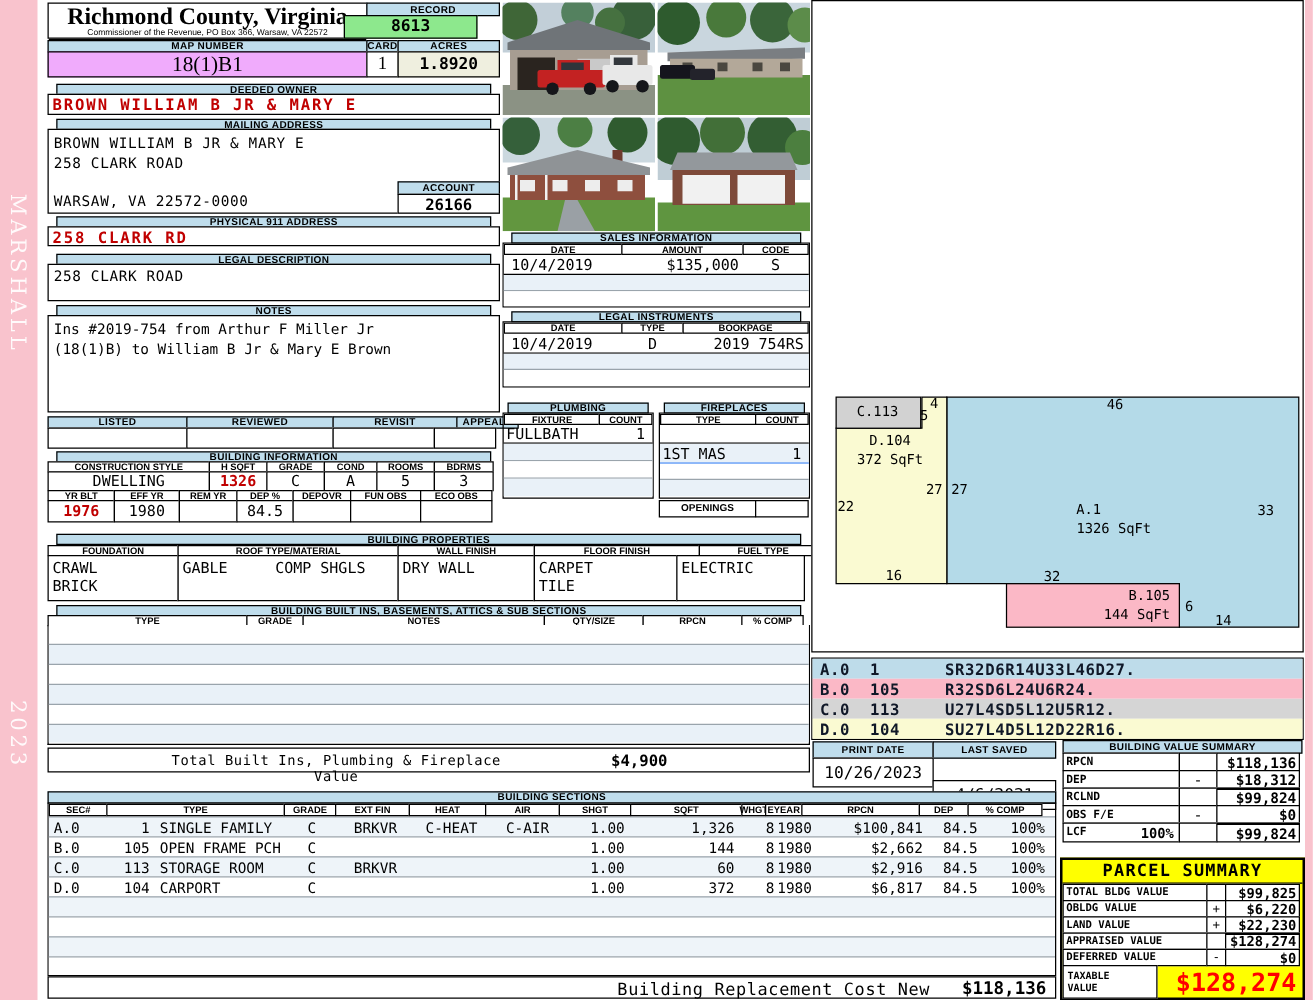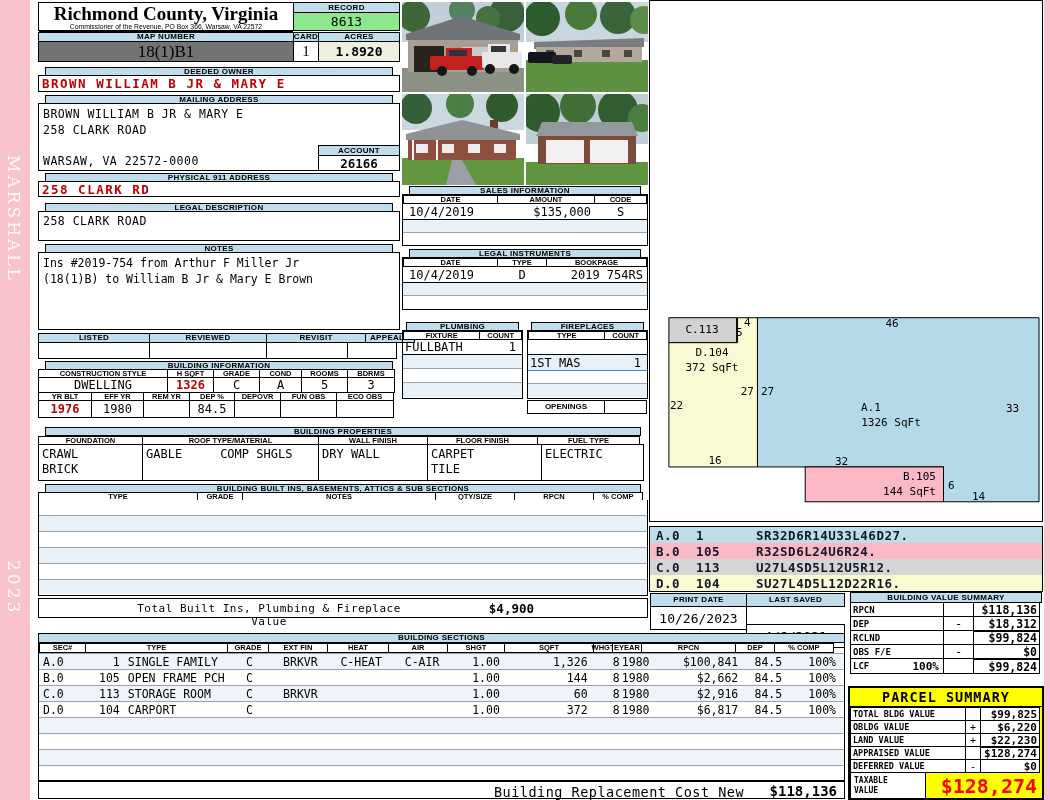--- a/index.html
+++ b/index.html
@@ -29,26 +29,26 @@
   <div id="card"></div>
 
   <div class="a vert" style="left:4px;top:155px;font-size:17px">MARSHALL</div>
   <div class="a vert" style="left:4px;top:560px;font-size:17px">2023</div>
 
   <div class="a cell" style="left:38px;top:2px;width:256px;height:29px;padding-top:1px">
     <div style="text-align:center;font:bold 19px 'Liberation Serif',serif;line-height:19px">Richmond County, Virginia</div>
     <div style="text-align:center;font:6.8px 'Liberation Sans',sans-serif;border-bottom:1px solid #000;padding-bottom:1px">Commissioner of the Revenue, PO Box 366, Warsaw, VA 22572</div>
   </div>
   <div class="a hdr" style="left:293px;top:2px;width:107px;height:11px">RECORD</div>
-  <div class="a cell v ctr" style="left:293px;top:12px;width:107px;height:19px;background:#8DE88D;font-size:13px;font-weight:normal">8613</div>
+  <div class="a cell v ctr" style="left:275px;top:12px;width:107px;height:19px;background:#8DE88D;font-size:13px;font-weight:bold">8613</div>
 
   <div class="a hdr" style="left:38px;top:32px;width:256px;height:10px">MAP NUMBER</div>
   <div class="a hdr" style="left:293px;top:32px;width:26px;height:10px">CARD</div>
   <div class="a hdr" style="left:318px;top:32px;width:82px;height:10px">ACRES</div>
-  <div class="a cell v ctr" style="left:38px;top:41px;width:256px;height:21px;background:#737373;font:17px 'Liberation Serif',serif">18(1)B1</div>
+  <div class="a cell v ctr" style="left:38px;top:41px;width:256px;height:21px;background:#f0abfc;font:17px 'Liberation Serif',serif">18(1)B1</div>
   <div class="a cell v ctr" style="left:293px;top:41px;width:26px;height:21px;font:15px 'Liberation Serif',serif">1</div>
   <div class="a cell v ctr" style="left:318px;top:41px;width:82px;height:21px;background:#EFEFDF;font-size:13px;font-weight:bold">1.8920</div>
 
   <div class="a hdr" style="left:45px;top:67px;width:348px;height:9px">DEEDED OWNER</div>
   <div class="a cell v red" style="left:38px;top:75px;width:362px;height:17px;font-size:12.5px;letter-spacing:1.5px;padding-left:3px">BROWN WILLIAM B JR &amp; MARY E</div>
 
   <div class="a hdr" style="left:45px;top:95px;width:348px;height:9px">MAILING ADDRESS</div>
   <div class="a cell" style="left:38px;top:103px;width:362px;height:68px">
     <div class="a v" style="left:4px;top:3px;font-size:11.5px;letter-spacing:.5px">BROWN WILLIAM B JR &amp; MARY E</div>
     <div class="a v" style="left:4px;top:19px;font-size:11.5px;letter-spacing:.5px">258 CLARK ROAD</div>
@@ -118,21 +118,21 @@
     <div class="cell v ctr" style="width:47px;height:18px;font-size:12px"></div>
     <div class="cell v ctr" style="width:57px;height:18px;font-size:12px"></div>
     <div class="cell v ctr" style="width:58px;height:18px;font-size:12px"></div>
   </div>
 
   <div class="a hdr" style="left:45px;top:427px;width:596px;height:9px">BUILDING PROPERTIES</div>
   <div class="a row" style="left:38px;top:436px">
     <div class="sh" style="width:105px;height:9px">FOUNDATION</div>
     <div class="sh" style="width:177px;height:9px">ROOF TYPE/MATERIAL</div>
     <div class="sh" style="width:110px;height:9px">WALL FINISH</div>
-    <div class="sh" style="width:111px;height:9px">FLOOR FINISH</div>
+    <div class="sh" style="width:133px;height:9px">FLOOR FINISH</div>
     <div class="sh" style="width:103px;height:9px">FUEL TYPE</div>
   </div>
   <div class="a row" style="left:38px;top:444px">
     <div class="cell" style="width:105px;height:37px;font-size:12px;padding:2px 3px;line-height:15px">
       <div>CRAWL</div>
       <div>BRICK</div>
     </div>
     <div class="cell" style="width:177px;height:37px;font-size:12px;padding:2px 3px;display:flex">
       <span>GABLE</span>
       <span style="margin-left:38px">COMP SHGLS</span>

